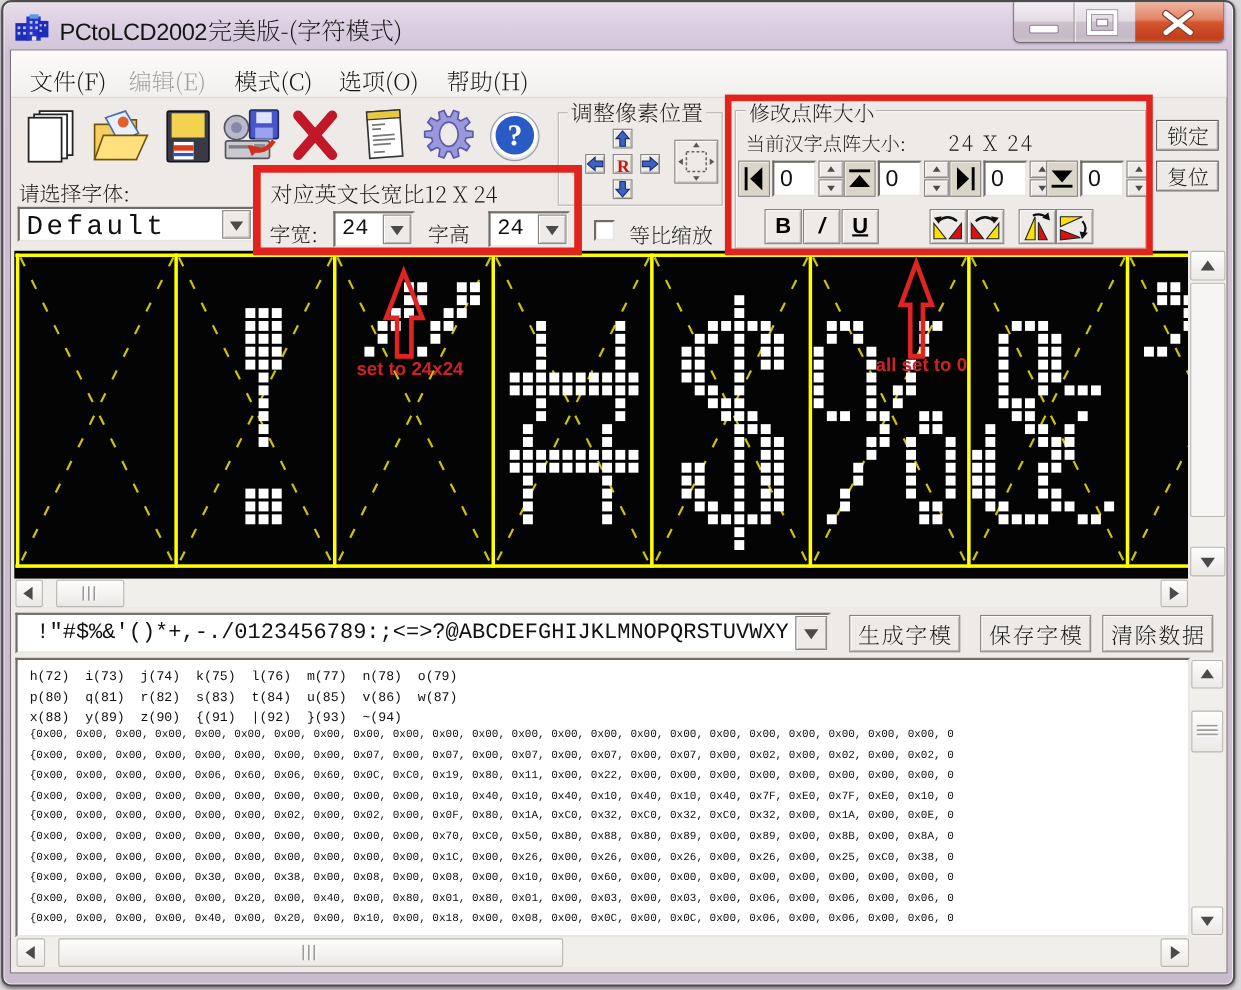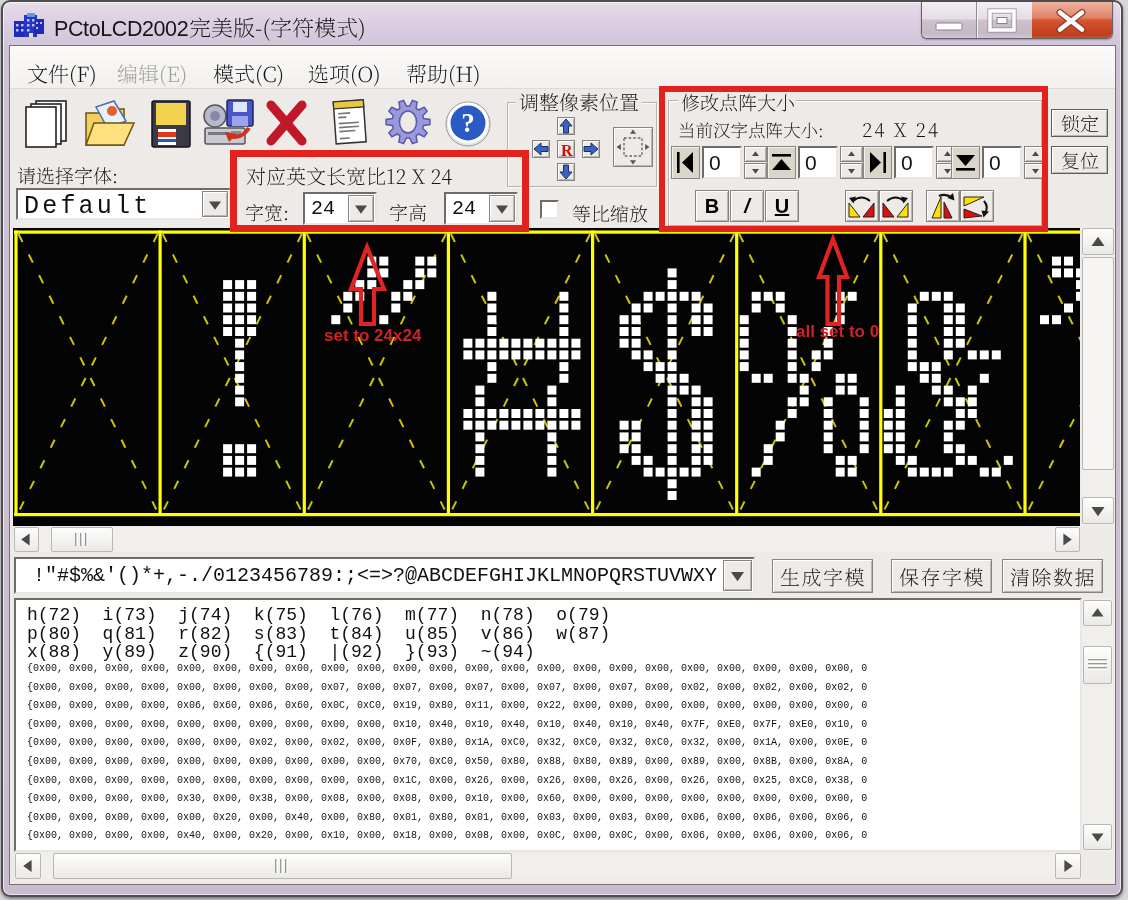--- a/index.html
+++ b/index.html
@@ -71,21 +71,21 @@
     <div class="abs sbb" style="left:14px;top:527px;width:25px;height:25px"></div>
     <div class="abs sbb" style="left:1055px;top:527px;width:25px;height:25px"></div>
     <div class="abs sbb" style="left:51px;top:527px;width:62px;height:25px"></div>
     <div class="abs sunk" style="left:14px;top:557px;width:741px;height:37px"></div>
     <div class="abs mono" style="left:21px;top:564px;font-size:20px;letter-spacing:0px;white-space:pre"> !"#$%&amp;'()*+,-./0123456789:;&lt;=&gt;?@ABCDEFGHIJKLMNOPQRSTUVWXY</div>
     <div class="abs btn3d" style="left:723px;top:560px;width:29px;height:31px"></div>
     <div class="abs btn3d" style="left:772px;top:559px;width:101px;height:34px"></div>
     <div class="abs btn3d" style="left:891px;top:559px;width:101px;height:34px"></div>
     <div class="abs btn3d" style="left:1002px;top:559px;width:101px;height:34px"></div>
     <div class="abs sunk" style="left:14px;top:598px;width:1068px;height:254px;overflow:hidden">
-      <pre class="mono" style="position:absolute;left:11px;top:6px;font-size:18px;line-height:18.6px">h(72)  i(73)  j(74)  k(75)  l(76)  m(77)  n(78)  o(79)
+      <pre class="mono" style="position:absolute;left:11px;top:6px;font-size:12px;line-height:18.6px">h(72)  i(73)  j(74)  k(75)  l(76)  m(77)  n(78)  o(79)
 p(80)  q(81)  r(82)  s(83)  t(84)  u(85)  v(86)  w(87)
 x(88)  y(89)  z(90)  {(91)  |(92)  }(93)  ~(94)</pre>
       <pre class="mono" style="position:absolute;left:11px;top:60px;font-size:10px;line-height:18.6px">{0x00, 0x00, 0x00, 0x00, 0x00, 0x00, 0x00, 0x00, 0x00, 0x00, 0x00, 0x00, 0x00, 0x00, 0x00, 0x00, 0x00, 0x00, 0x00, 0x00, 0x00, 0x00, 0x00, 0
 {0x00, 0x00, 0x00, 0x00, 0x00, 0x00, 0x00, 0x00, 0x07, 0x00, 0x07, 0x00, 0x07, 0x00, 0x07, 0x00, 0x07, 0x00, 0x02, 0x00, 0x02, 0x00, 0x02, 0
 {0x00, 0x00, 0x00, 0x00, 0x06, 0x60, 0x06, 0x60, 0x0C, 0xC0, 0x19, 0x80, 0x11, 0x00, 0x22, 0x00, 0x00, 0x00, 0x00, 0x00, 0x00, 0x00, 0x00, 0
 {0x00, 0x00, 0x00, 0x00, 0x00, 0x00, 0x00, 0x00, 0x00, 0x00, 0x10, 0x40, 0x10, 0x40, 0x10, 0x40, 0x10, 0x40, 0x7F, 0xE0, 0x7F, 0xE0, 0x10, 0
 {0x00, 0x00, 0x00, 0x00, 0x00, 0x00, 0x02, 0x00, 0x02, 0x00, 0x0F, 0x80, 0x1A, 0xC0, 0x32, 0xC0, 0x32, 0xC0, 0x32, 0x00, 0x1A, 0x00, 0x0E, 0
 {0x00, 0x00, 0x00, 0x00, 0x00, 0x00, 0x00, 0x00, 0x00, 0x00, 0x70, 0xC0, 0x50, 0x80, 0x88, 0x80, 0x89, 0x00, 0x89, 0x00, 0x8B, 0x00, 0x8A, 0
 {0x00, 0x00, 0x00, 0x00, 0x00, 0x00, 0x00, 0x00, 0x00, 0x00, 0x1C, 0x00, 0x26, 0x00, 0x26, 0x00, 0x26, 0x00, 0x26, 0x00, 0x25, 0xC0, 0x38, 0
 {0x00, 0x00, 0x00, 0x00, 0x30, 0x00, 0x38, 0x00, 0x08, 0x00, 0x08, 0x00, 0x10, 0x00, 0x60, 0x00, 0x00, 0x00, 0x00, 0x00, 0x00, 0x00, 0x00, 0

